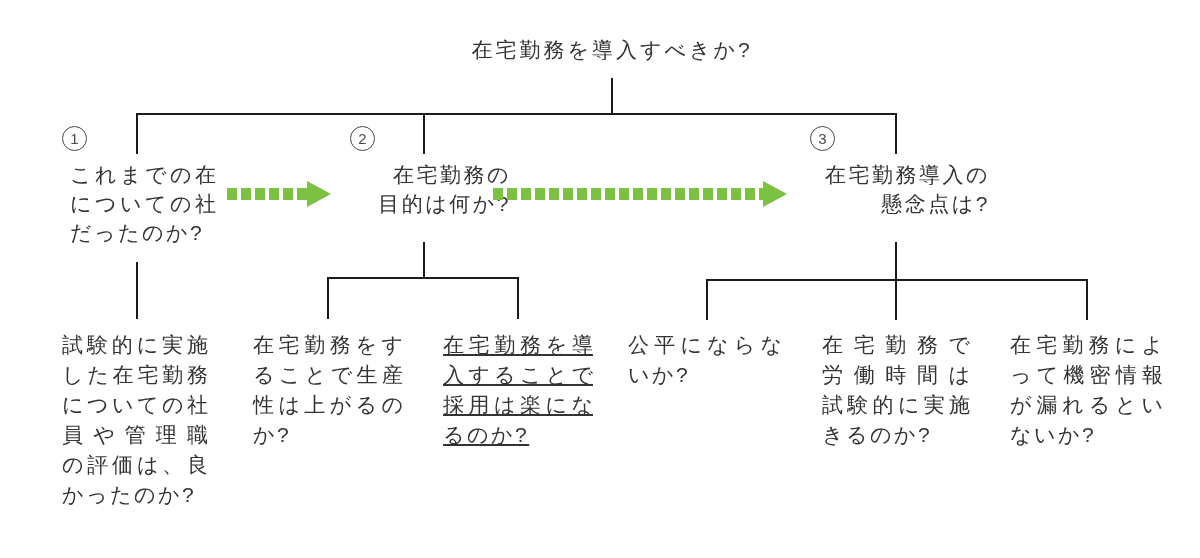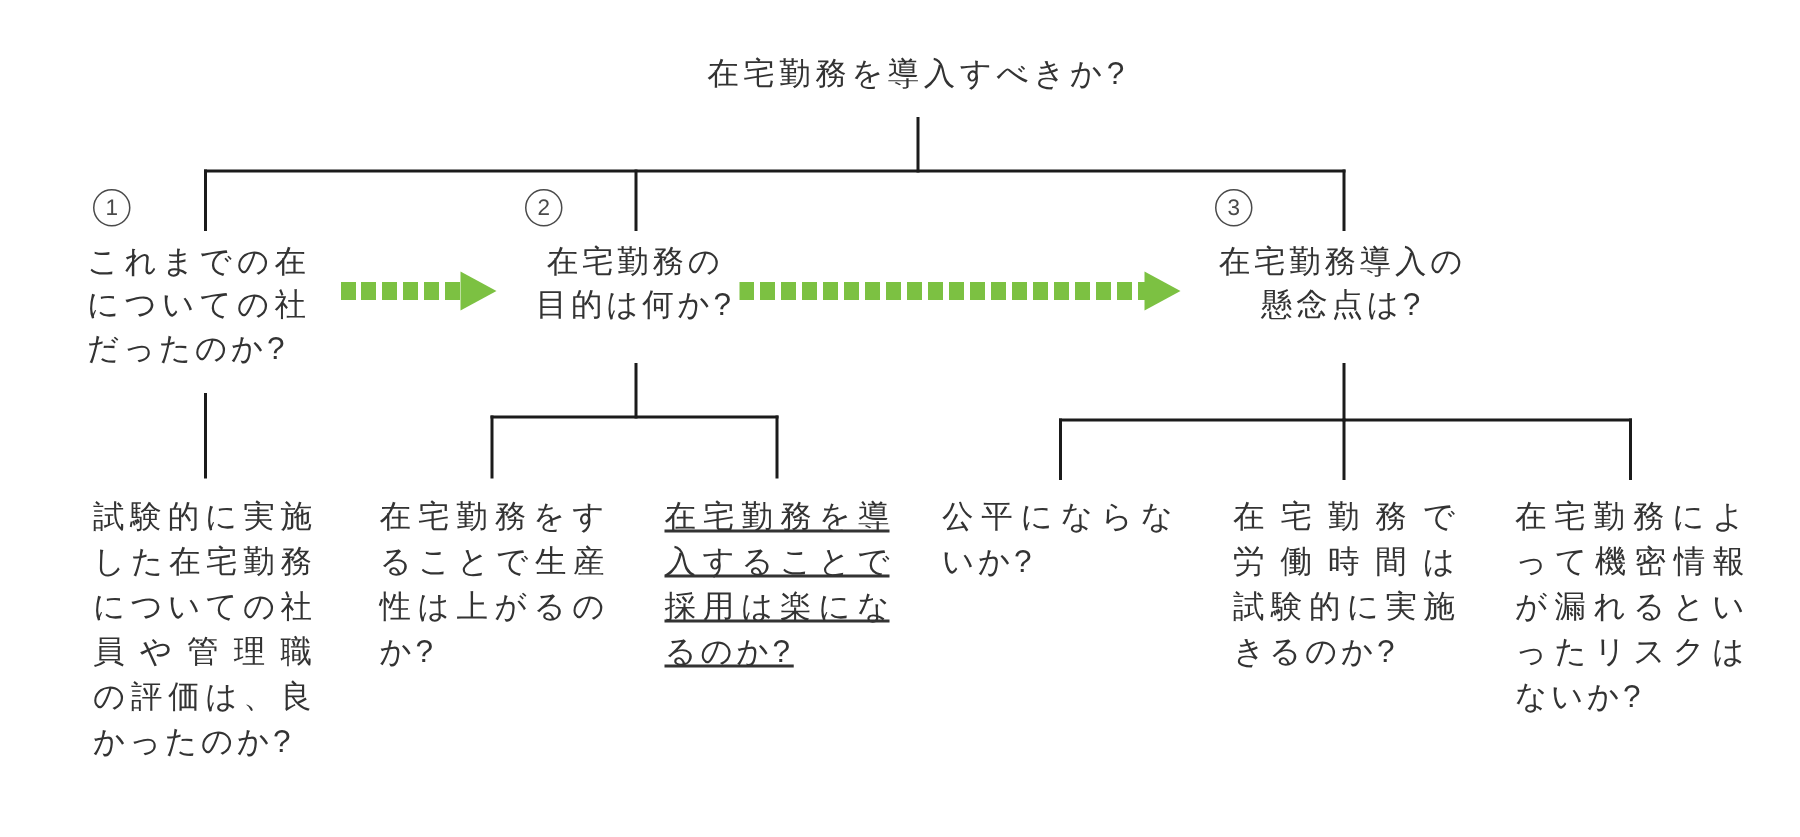--- a/index.html
+++ b/index.html
@@ -47,21 +47,21 @@
     text-align: justify;
     text-align-last: justify;
     text-justify: inter-character;
   }
   .qblock.justify .tline.last {
     text-align: left;
     text-align-last: left;
     letter-spacing: 2.5px;
   }
   .qblock.center .tline {
-    text-align: center;
+    text-align: right;
     letter-spacing: 2.5px;
     white-space: nowrap;
   }
 
   
   .arrow { position: absolute; display: flex; align-items: center; height: 28px; }
   .arrow .dashes {
     height: 12px;
     background: repeating-linear-gradient(90deg,
       var(--green) 0px, var(--green) 10px,
@@ -98,21 +98,21 @@
   <div class="ln v" style="left:895px; top:242px; height:39px;"></div>
   <div class="ln h" style="left:706px; top:279px; width:382px;"></div>
   <div class="ln v" style="left:706px;  top:279px; height:41px;"></div>
   <div class="ln v" style="left:895px;  top:279px; height:41px;"></div>
   <div class="ln v" style="left:1086px; top:279px; height:41px;"></div>
 
   <div class="num-circle" style="left:62px;  top:126px;">1</div>
   <div class="num-circle" style="left:350px; top:126px;">2</div>
   <div class="num-circle" style="left:810px; top:126px;">3</div>
 
-  <div class="qblock justify lh29" style="left:58px;  top:160px; width:146px;">
+  <div class="qblock justify lh29" style="left:70px;  top:160px; width:146px;">
       <div class="tline">これまでの在</div>
       <div class="tline">についての社</div>
       <div class="tline last">だったのか?</div>
     </div>
   <div class="qblock center lh29" style="left:336px; top:160px; width:175px;">
       <div class="tline">在宅勤務の</div>
       <div class="tline last">目的は何か?</div>
     </div>
   <div class="qblock center lh29" style="left:800px; top:160px; width:190px;">
       <div class="tline">在宅勤務導入の</div>
@@ -155,17 +155,16 @@
   <div class="qblock justify" style="left:822px;  top:330px; width:148px;">
       <div class="tline">在宅勤務で</div>
       <div class="tline">労働時間は</div>
       <div class="tline">試験的に実施</div>
       <div class="tline last">きるのか?</div>
     </div>
   <div class="qblock justify" style="left:1010px; top:330px; width:153px;">
       <div class="tline">在宅勤務によ</div>
       <div class="tline">って機密情報</div>
       <div class="tline">が漏れるとい</div>
-      <div class="tline">ったリスクは</div>
       <div class="tline last">ないか?</div>
     </div>
 
 </div>
 
 </body></html>

